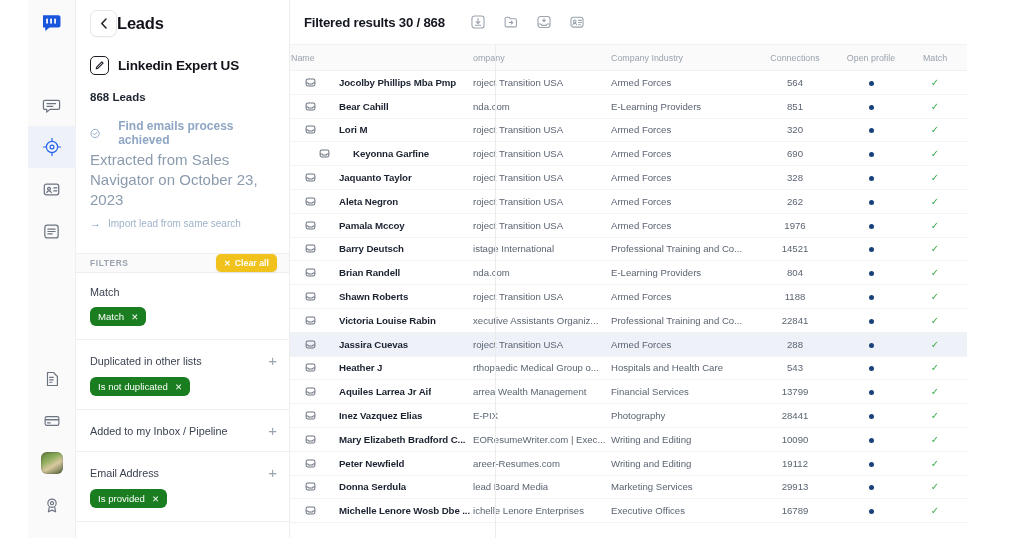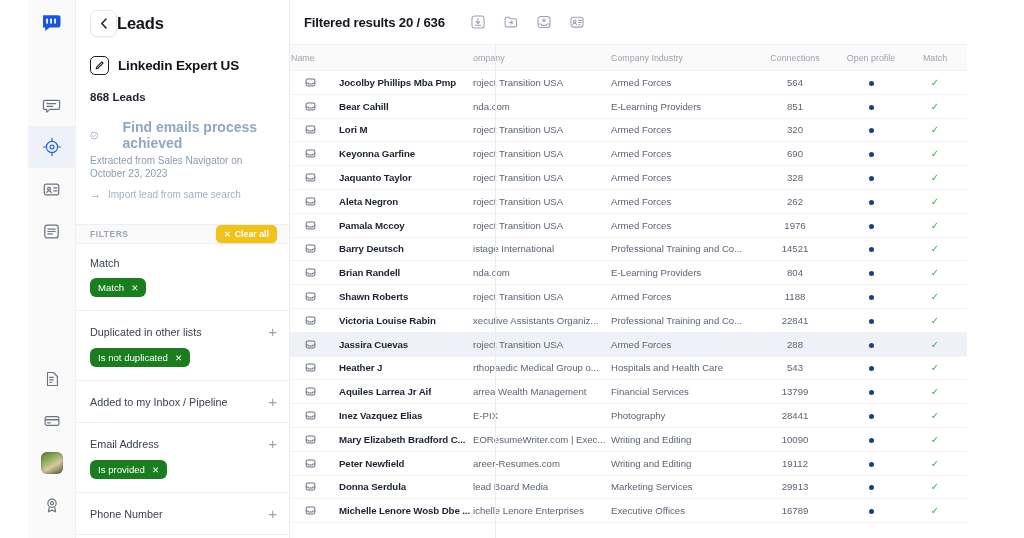--- a/index.html
+++ b/index.html
@@ -99,26 +99,26 @@
   .sb-list-name {
     font-size: 13.5px; font-weight: bold; color: #12131a;
     letter-spacing: -.15px;
   }
   .sb-count {
     margin-top: 16px;
     font-size: 11.5px; font-weight: bold; color: #1e2430;
   }
   .sb-note { margin-top: 16px; }
   .note-line1 {
-    display: flex; align-items: center; gap: 24px;
-    font-size: 14px; color: #8fa6c4; font-weight: 600;
+    display: flex; align-items: center; gap: 18px;
+    font-size: 12px; color: #8fa6c4; font-weight: 600;
   }
   .note-line2 {
     margin-top: 3px;
-    font-size: 10px; color: #8b9bae; line-height: 1.32;
+    font-size: 15px; color: #8b9bae; line-height: 1.32;
     max-width: 182px;
   }
   .note-link {
     margin-top: 8px;
     display: flex; align-items: center; gap: 7px;
     font-size: 10px; color: #9fb2c9; cursor: pointer;
   }
   .note-link .arrow { color: #7b95b5; font-size: 11px; }
 
   .filters-bar {
@@ -448,21 +448,21 @@
           <div class="fg-top">
             <div class="fg-label">Linkedin account</div>
             <div class="fg-plus">+</div>
           </div>
         </div>
       </div>
   </div>
 
   <div class="main">
     <div class="toolbar">
-      <div class="toolbar-title">Filtered results 20 / 636</div>
+      <div class="toolbar-title">Filtered results 30 / 868</div>
       <div class="tool-btns">
         <div class="tool-btn">
           <svg width="16" height="16" viewBox="0 0 18 18" fill="none" stroke="#9aa3ae" stroke-width="1.2">
             <rect x="2.2" y="2.2" width="13.6" height="13.6" rx="3"></rect>
             <path d="M9 5.2v5.4M6.9 8.6 9 10.8l2.1-2.2M6 12.6h6" stroke-linecap="round" stroke-linejoin="round"></path>
           </svg>
         </div>
         <div class="tool-btn">
           <svg width="16" height="16" viewBox="0 0 18 18" fill="none" stroke="#9aa3ae" stroke-width="1.2">
             <path d="M2.4 5.2a1.6 1.6 0 0 1 1.6-1.6h2.6l1.4 1.7h5.6A1.6 1.6 0 0 1 15.2 6.9v6A1.6 1.6 0 0 1 13.6 14.5H4a1.6 1.6 0 0 1-1.6-1.6z" stroke-linejoin="round"></path>
@@ -563,21 +563,21 @@
                   </div>
                 </td>
                 <td class="cell-comp">roject Transition USA</td>
                 <td class="cell-ind">Armed Forces</td>
                 <td class="cell-conn">320</td>
                 <td class="cell-open"><span class="dot" style="background: rgb(23, 66, 124);"></span></td>
                 <td class="cell-match"><span class="tick" style="color: rgb(59, 171, 74);">✓</span></td>
               </tr>
               <tr>
                 <td class="cell-check"></td>
-                <td style="padding-left: 14px; margin-left: 24px;">
+                <td style="padding-left: 28px; margin-left: 24px;">
                   <div class="name-cell">
                     <span class="li-ico">
                       <svg width="11" height="11" viewBox="0 0 12 12" fill="none" stroke="#6b7280" stroke-width="1.1">
                         <rect x="1.2" y="2.2" width="9.6" height="7.6" rx="1.8"></rect>
                         <path d="M1.2 6.6h2l.7 1.1h4.2l.7-1.1h2" stroke-linejoin="round"></path>
                       </svg>
                     </span>
                     <span class="txt">Keyonna Garfine</span>
                   </div>
                 </td>

